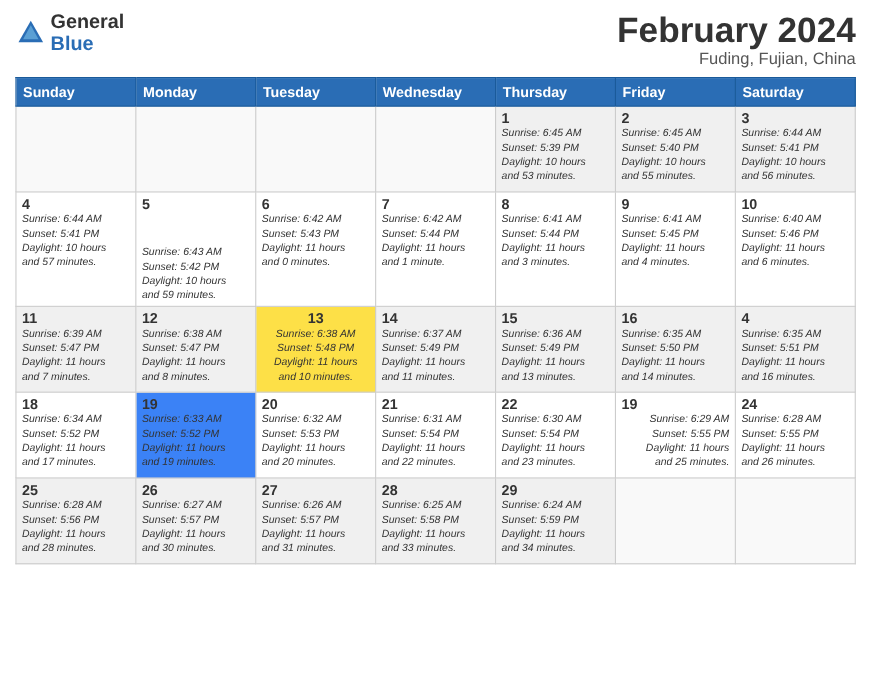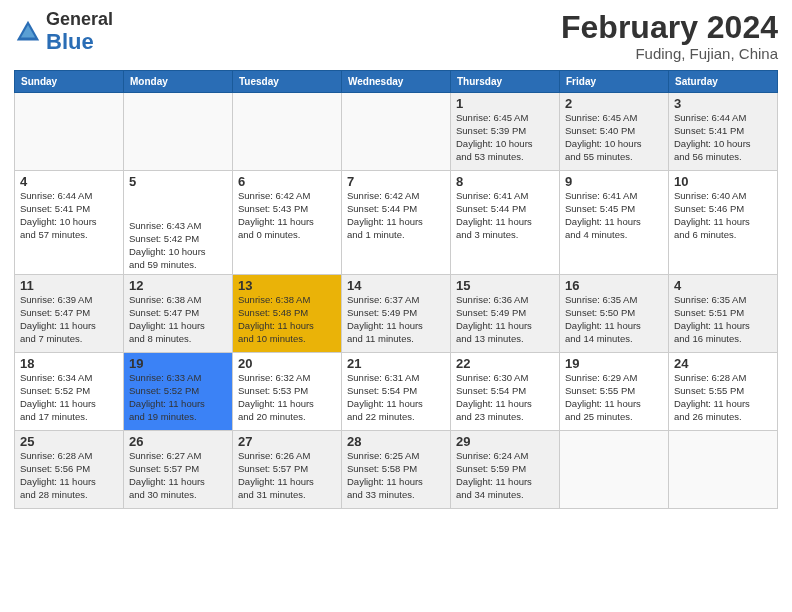--- a/index.html
+++ b/index.html
@@ -31,21 +31,21 @@
       display: flex;
       flex-direction: column;
       line-height: 1.1;
     }
     .logo-general {
       font-size: 18px;
       font-weight: bold;
       color: #333;
     }
     .logo-blue {
-      font-size: 22px;
+      font-size: 18px;
       font-weight: bold;
       color: #2a6db5;
     }
     .logo-icon {
       width: 28px;
       height: 28px;
     }
     .title-block {
       text-align: right;
     }
@@ -62,21 +62,21 @@
     .calendar {
       width: 100%;
       border-collapse: collapse;
       table-layout: fixed;
     }
     .calendar th {
       background: #2a6db5;
       color: #fff;
       text-align: left;
       padding: 5px 6px;
-      font-size: 10px;
+      font-size: 13px;
       font-weight: bold;
       border: 1px solid #1a5a9a;
     }
     .calendar td {
       border: 1px solid #ccc;
       vertical-align: top;
       padding: 3px 5px;
       height: 78px;
       width: calc(100% / 7);
       background: #fff;
@@ -91,20 +91,21 @@
       font-size: 13px;
       font-weight: bold;
       color: #333;
       display: block;
       margin-bottom: 1px;
     }
     .day-info {
       font-size: 9.5px;
       color: #333;
       line-height: 1.35;
+      font-style: italic;
     }
     .empty-cell {
       background: #f9f9f9 !important;
     }
   </style>
 </head>
 <body>
 
 <div class="page">
   <div class="header">
@@ -223,21 +224,21 @@
 Daylight: 11 hours
 and 7 minutes.</div>
           </td>
           <td style="background: rgb(240, 240, 240);">
             <span class="day-number">12</span>
             <div class="day-info" style="white-space: pre-line;">Sunrise: 6:38 AM
 Sunset: 5:47 PM
 Daylight: 11 hours
 and 8 minutes.</div>
           </td>
-          <td style="background: #eab308;">
+          <td style="background: #fde047; text-align: center;">
             <span class="day-number">13</span>
             <div class="day-info" style="white-space: pre-line;">Sunrise: 6:38 AM
 Sunset: 5:48 PM
 Daylight: 11 hours
 and 10 minutes.</div>
           </td>
           <td style="background: rgb(240, 240, 240);">
             <span class="day-number">14</span>
             <div class="day-info" style="white-space: pre-line;">Sunrise: 6:37 AM
 Sunset: 5:49 PM
@@ -297,21 +298,21 @@
           </td>
           <td style="background: rgb(255, 255, 255);">
             <span class="day-number">22</span>
             <div class="day-info" style="white-space: pre-line;">Sunrise: 6:30 AM
 Sunset: 5:54 PM
 Daylight: 11 hours
 and 23 minutes.</div>
           </td>
           <td style="background: rgb(255, 255, 255);">
             <span class="day-number">19</span>
-            <div class="day-info" style="white-space: pre-line;">Sunrise: 6:29 AM
+            <div class="day-info" style="white-space: pre-line; text-align: right;">Sunrise: 6:29 AM
 Sunset: 5:55 PM
 Daylight: 11 hours
 and 25 minutes.</div>
           </td>
           <td style="background: rgb(255, 255, 255);">
             <span class="day-number">24</span>
             <div class="day-info" style="white-space: pre-line;">Sunrise: 6:28 AM
 Sunset: 5:55 PM
 Daylight: 11 hours
 and 26 minutes.</div>

